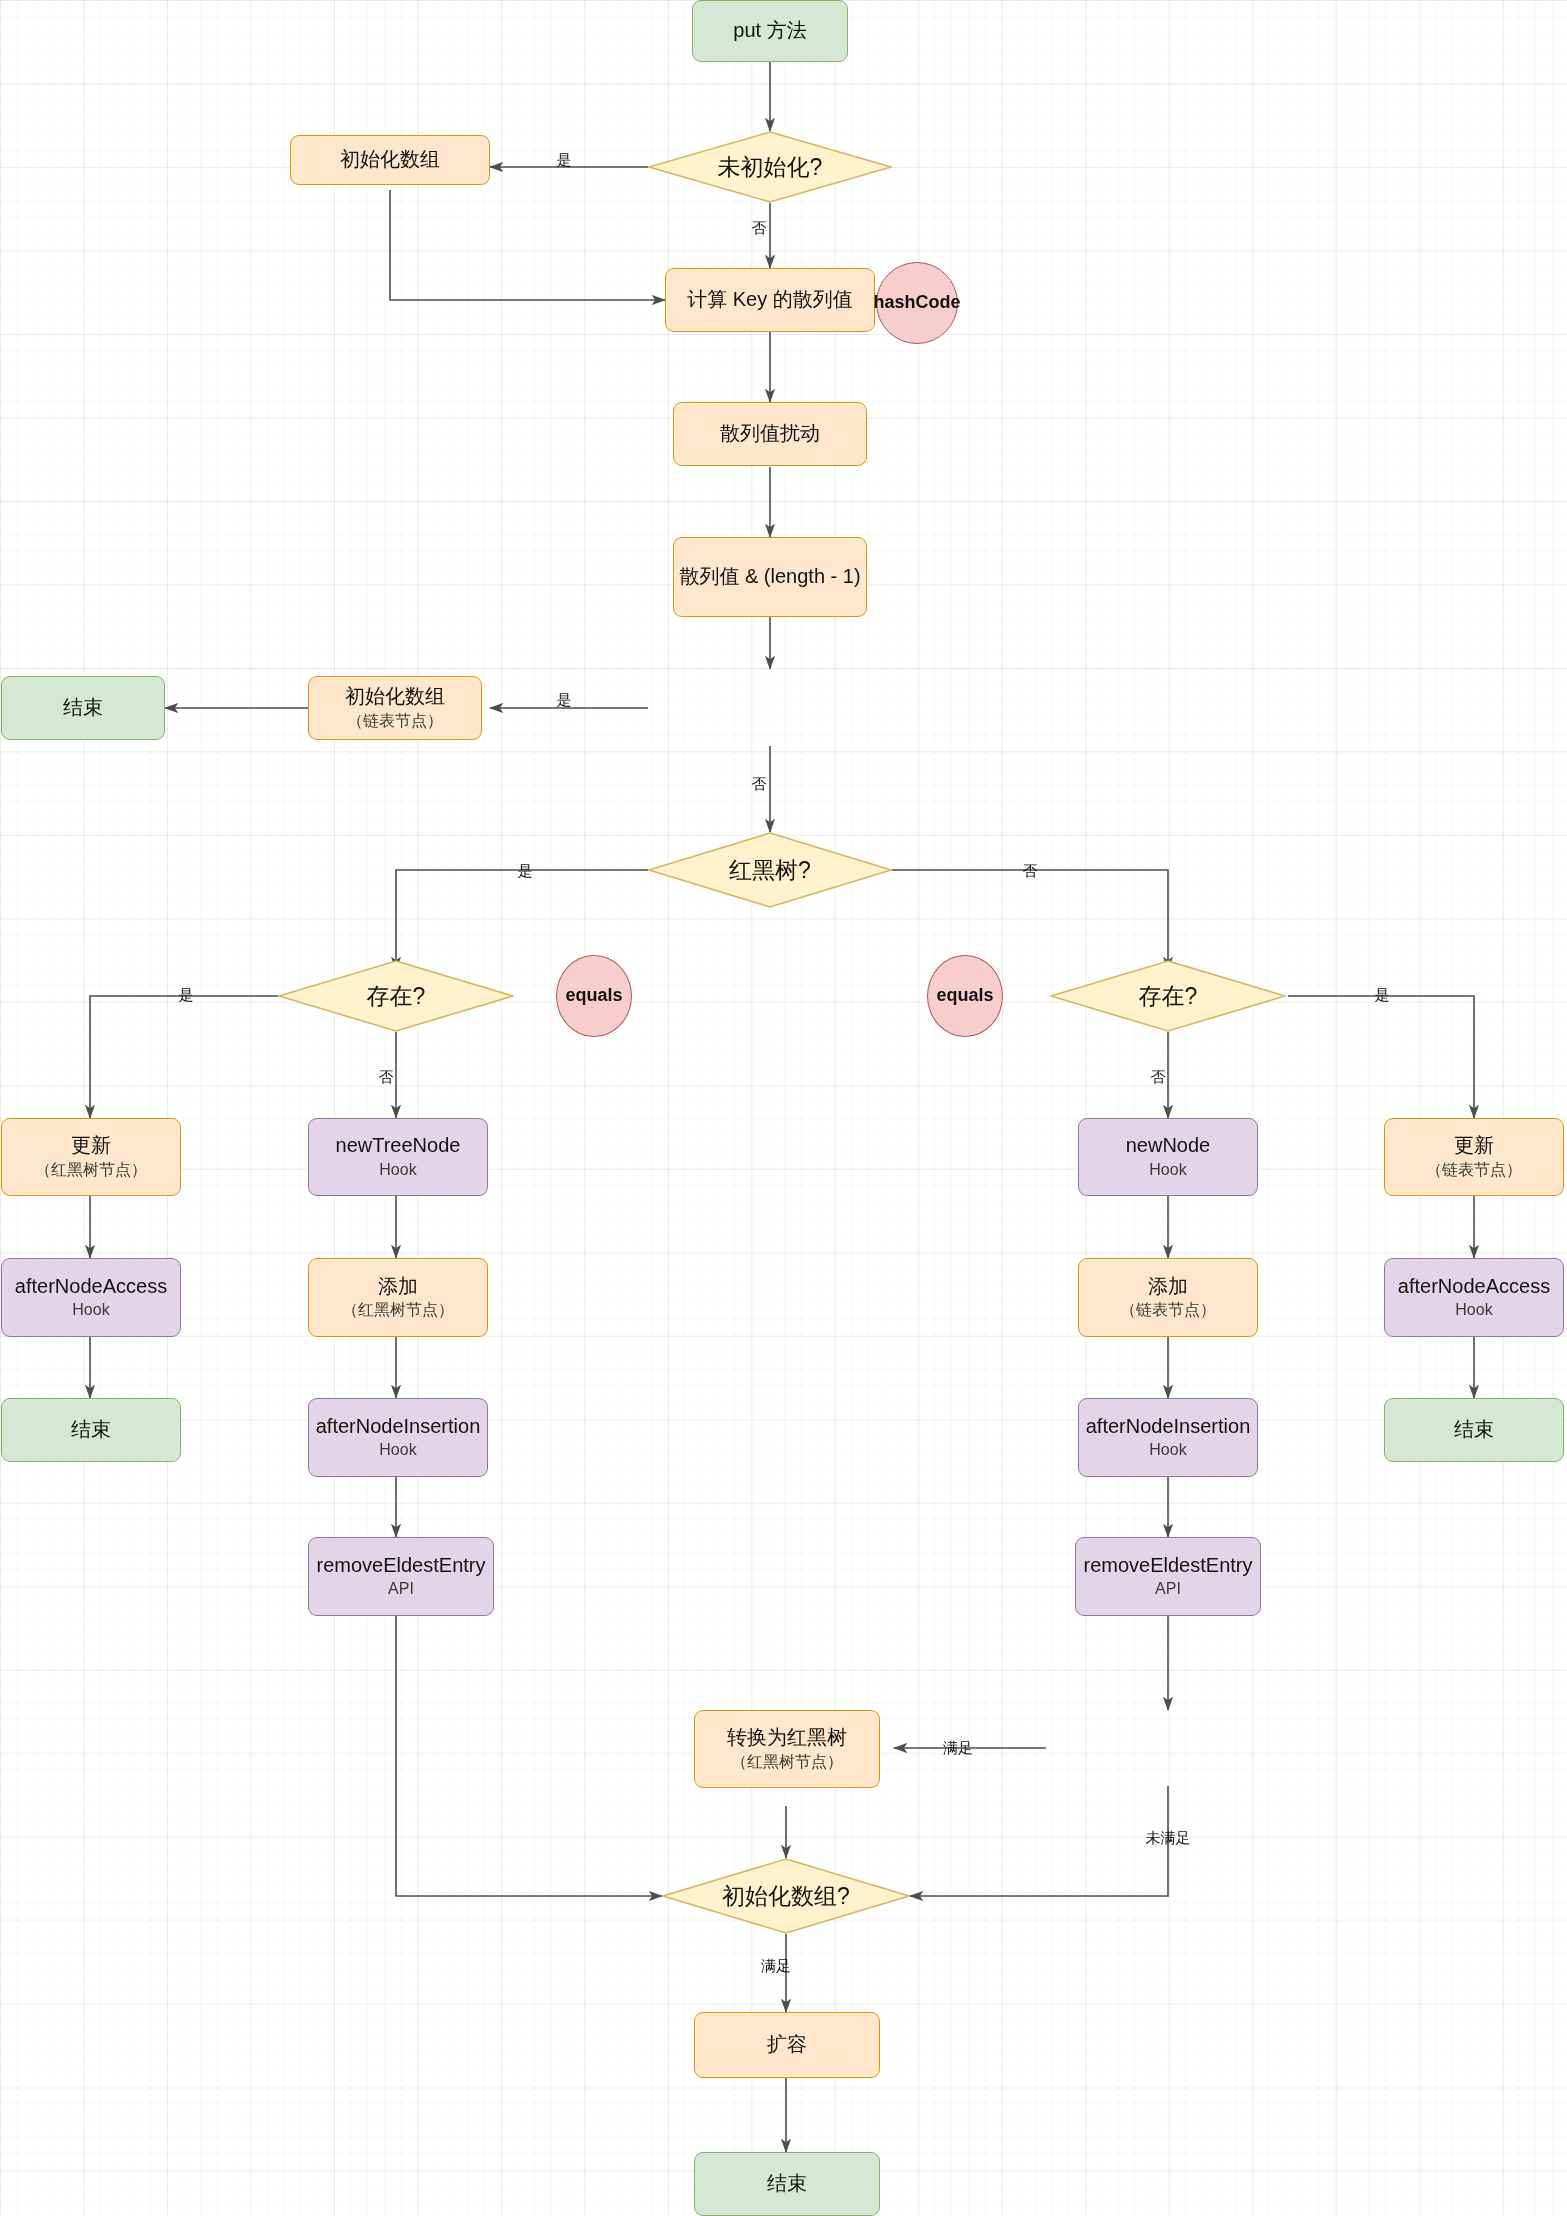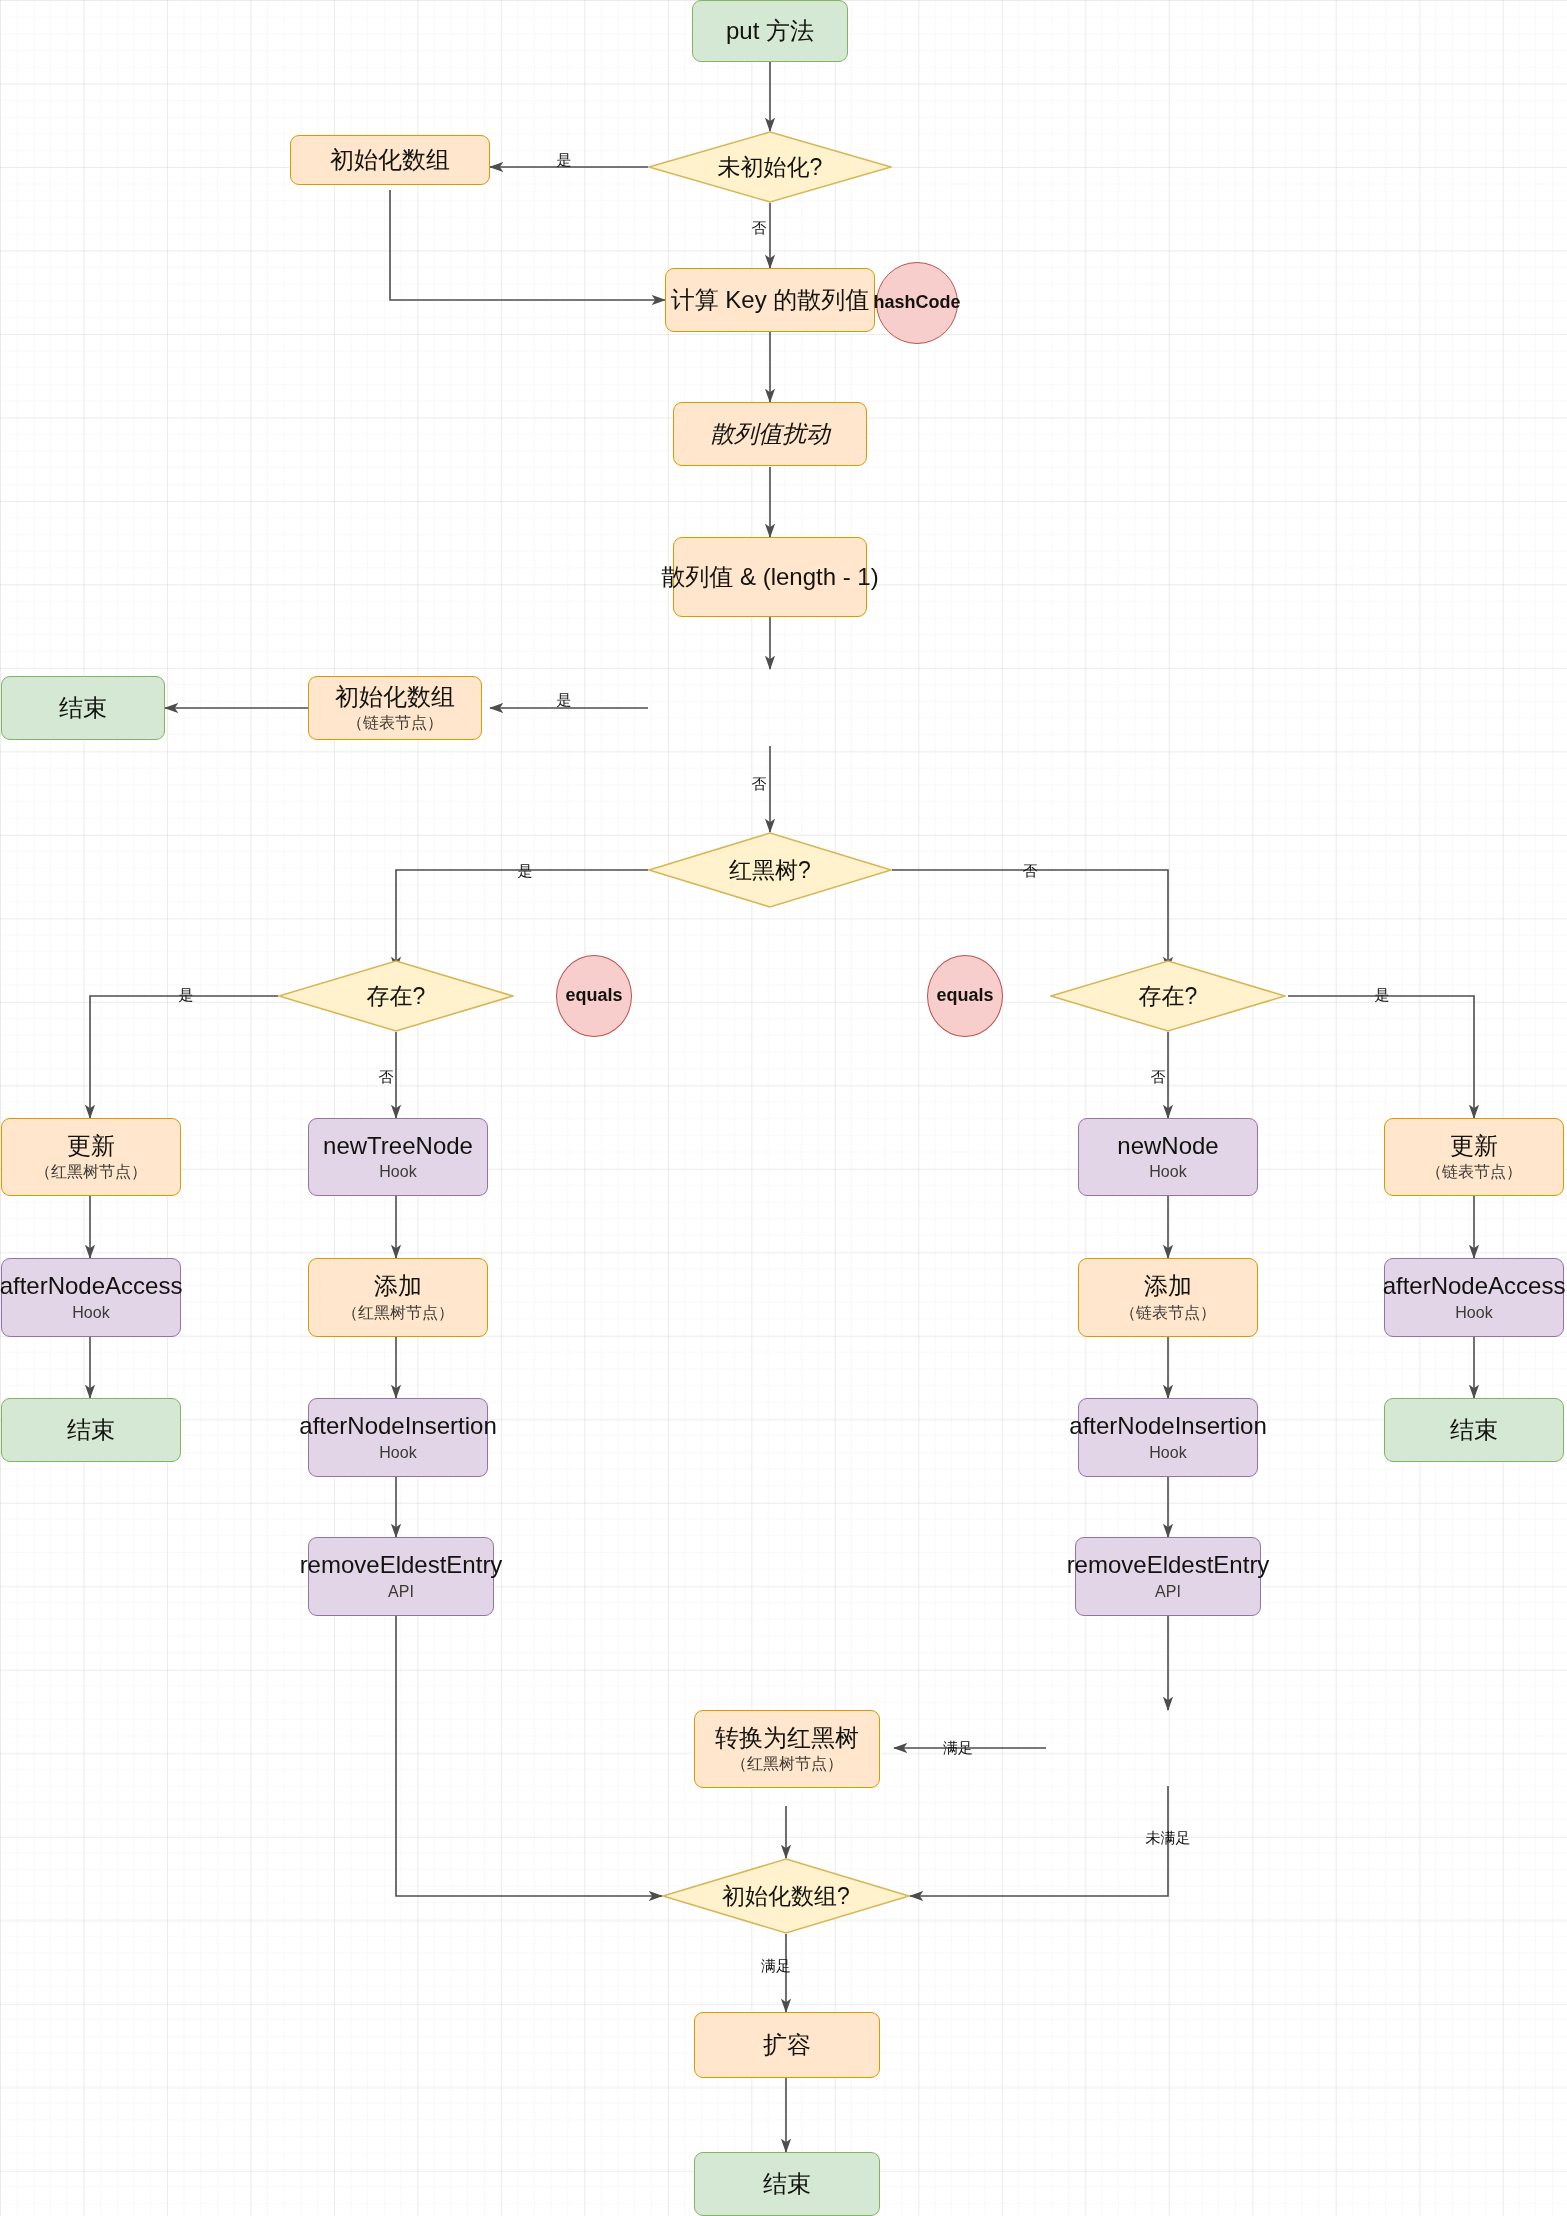--- a/index.html
+++ b/index.html
@@ -23,21 +23,21 @@
     position:absolute;
     box-sizing:border-box;
     display:flex;
     flex-direction:column;
     align-items:center;
     justify-content:center;
     text-align:center;
     border-radius:9px;
     line-height:1.18;
   }
-  .node .t1{font-size:24px;color:#12130f;white-space:nowrap;}
+  .node .t1{font-size:20px;color:#12130f;white-space:nowrap;}
   .node .t2{font-size:16px;color:#3b3b36;margin-top:3px;white-space:nowrap;}
   .n-green{background:#d5e8d4;border:1.6px solid #82b366;}
   .n-orange{background:#ffe6cc;border:1.6px solid #d79b00;}
   .n-purple{background:#e1d5e7;border:1.6px solid #9673a6;}
   .n-pink{background:#f8cecc;border:1.6px solid #b85450;border-radius:50%;}
   .n-pink .t1{font-weight:bold;font-size:18px;}
   .diamond{
     position:absolute;
     display:flex;align-items:center;justify-content:center;
   }
@@ -151,21 +151,21 @@
   </div>
 
   <div class="node n-orange" style="left:665px;top:268px;width:210px;height:64px;">
     <span class="t1">计算 Key 的散列值</span>
   </div>
 
   <div class="node n-pink" style="left:876px;top:262px;width:82px;height:82px;">
     <span class="t1">hashCode</span>
   </div>
 
-  <div class="node n-orange" style="left:673px;top:402px;width:194px;height:64px;font-style:italic;">
+  <div class="node n-orange" style="left:673px;top:402px;width:194px;height:64px;">
     <span class="t1">散列值扰动</span>
   </div>
 
   <div class="node n-orange" style="left:673px;top:537px;width:194px;height:80px;">
     <span class="t1">散列值 &amp; (length - 1)</span>
   </div>
 
 
   <div class="node n-orange" style="left:308px;top:676px;width:174px;height:64px;">
     <span class="t1">初始化数组</span>

